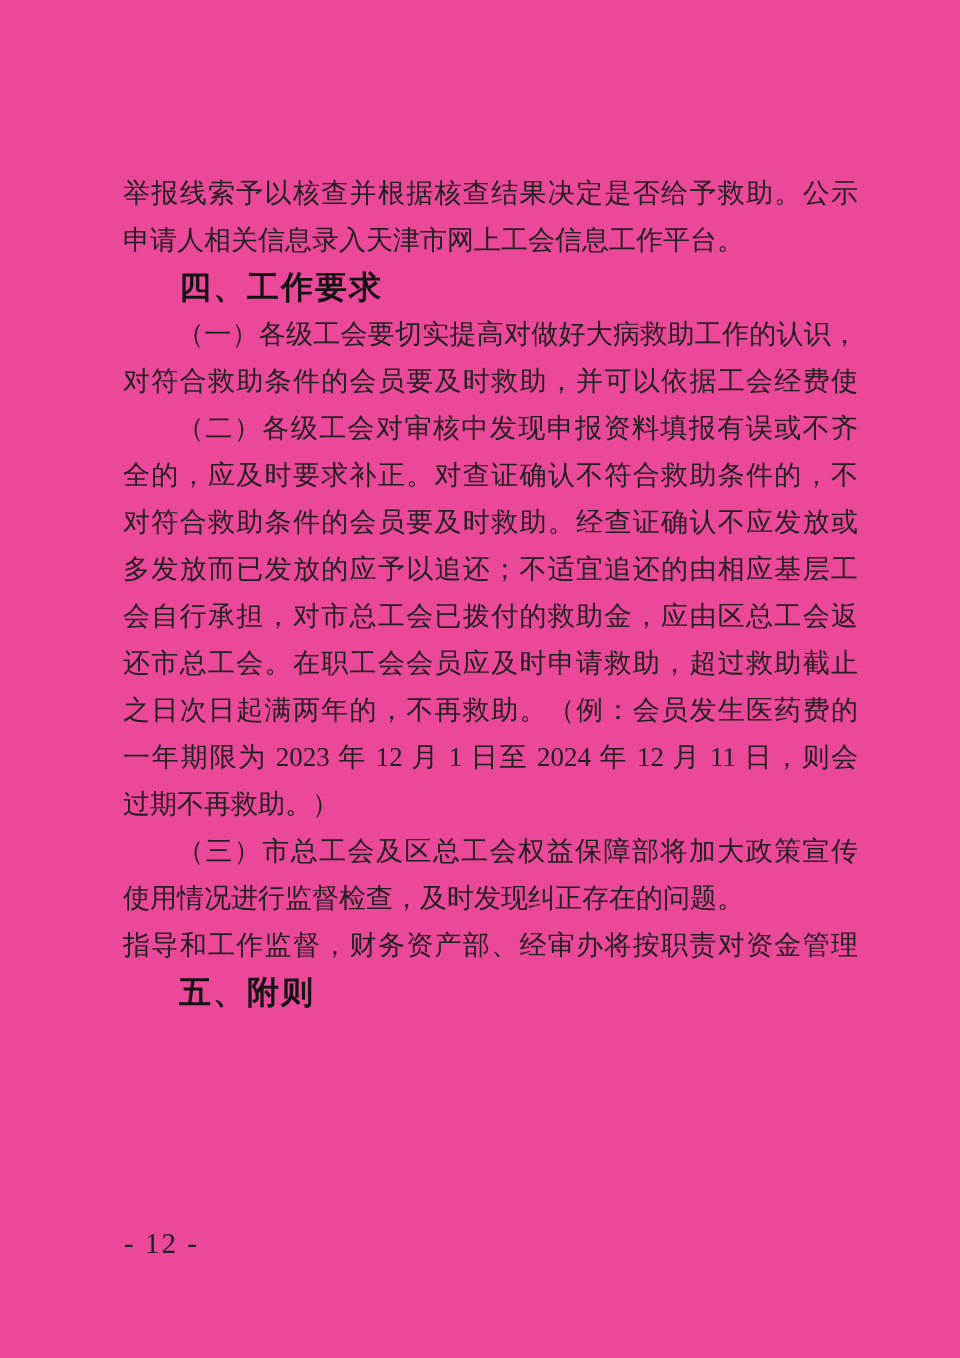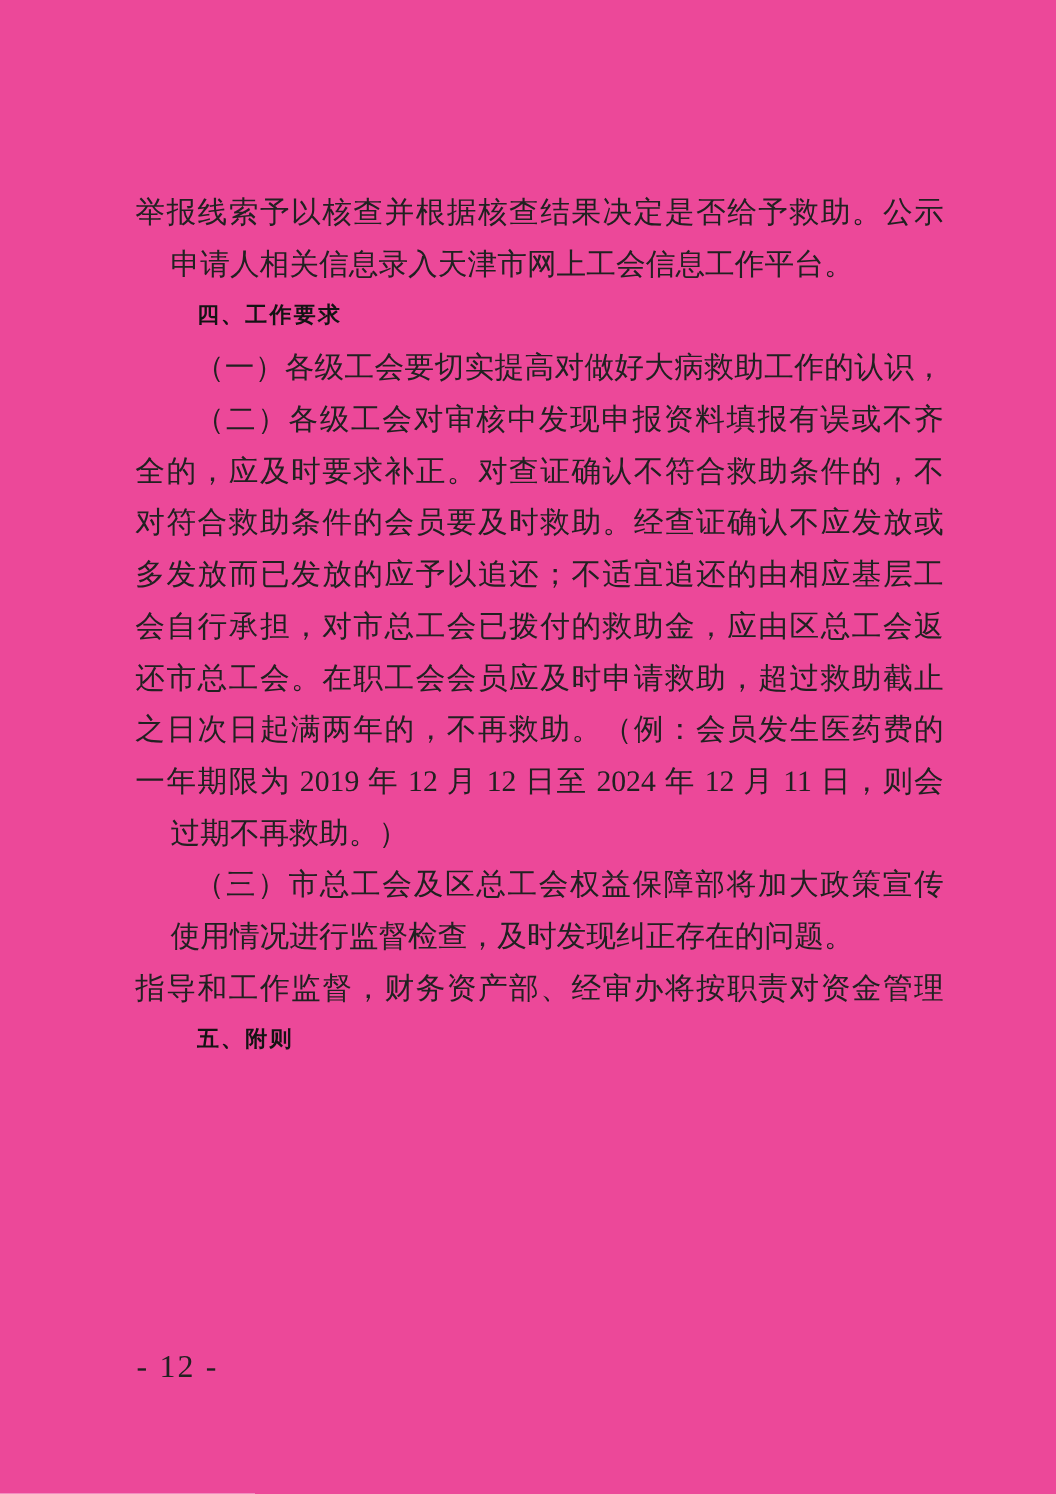--- a/index.html
+++ b/index.html
@@ -26,30 +26,29 @@
     line-height: 47px;
     height: 47px;
     color: #212121;
     text-align: justify;
     text-align-last: justify;
     overflow: visible;
   }
   .line.short {
     text-align: right;
     text-align-last: left;
-    margin-left: 32px;
   }
   .line.indent {
     padding-left: 54px;
     width: 681px;
   }
   .heading {
     font-family: "Liberation Sans", sans-serif;
     font-weight: bold;
-    font-size: 20px;
+    font-size: 32px;
     line-height: 47px;
     height: 47px;
     padding-left: 56px;
     color: #131313;
     text-align: left;
     text-align-last: left;
     letter-spacing: 2px;
   }
   .footer {
     position: absolute;
@@ -67,29 +66,30 @@
 
 <div class="page">
   <div class="content">
 
     <div class="line">举报线索予以核查并根据核查结果决定是否给予救助。公示</div>
     <div class="line short">申请人相关信息录入天津市网上工会信息工作平台。</div>
 
     <div class="heading">四、工作要求</div>
 
     <div class="line indent">（一）各级工会要切实提高对做好大病救助工作的认识，</div>
+    <div class="line">对符合救助条件的会员要及时救助，并可以依据工会经费使</div>
 
     <div class="line indent">（二）各级工会对审核中发现申报资料填报有误或不齐</div>
     <div class="line">全的，应及时要求补正。对查证确认不符合救助条件的，不</div>
     <div class="line">对符合救助条件的会员要及时救助。经查证确认不应发放或</div>
     <div class="line">多发放而已发放的应予以追还；不适宜追还的由相应基层工</div>
     <div class="line">会自行承担，对市总工会已拨付的救助金，应由区总工会返</div>
     <div class="line">还市总工会。在职工会会员应及时申请救助，超过救助截止</div>
     <div class="line">之日次日起满两年的，不再救助。（例：会员发生医药费的</div>
-    <div class="line">一年期限为 2019 年 12 月 12 日至 2024 年 12 月 11 日，则会</div>
+    <div class="line">一年期限为 2023 年 12 月 1 日至 2024 年 12 月 11 日，则会</div>
     <div class="line short">过期不再救助。）</div>
 
     <div class="line indent">（三）市总工会及区总工会权益保障部将加大政策宣传</div>
     <div class="line short">使用情况进行监督检查，及时发现纠正存在的问题。</div>
     <div class="line">指导和工作监督，财务资产部、经审办将按职责对资金管理</div>
 
     <div class="heading">五、附则</div>
 
   </div>
 

